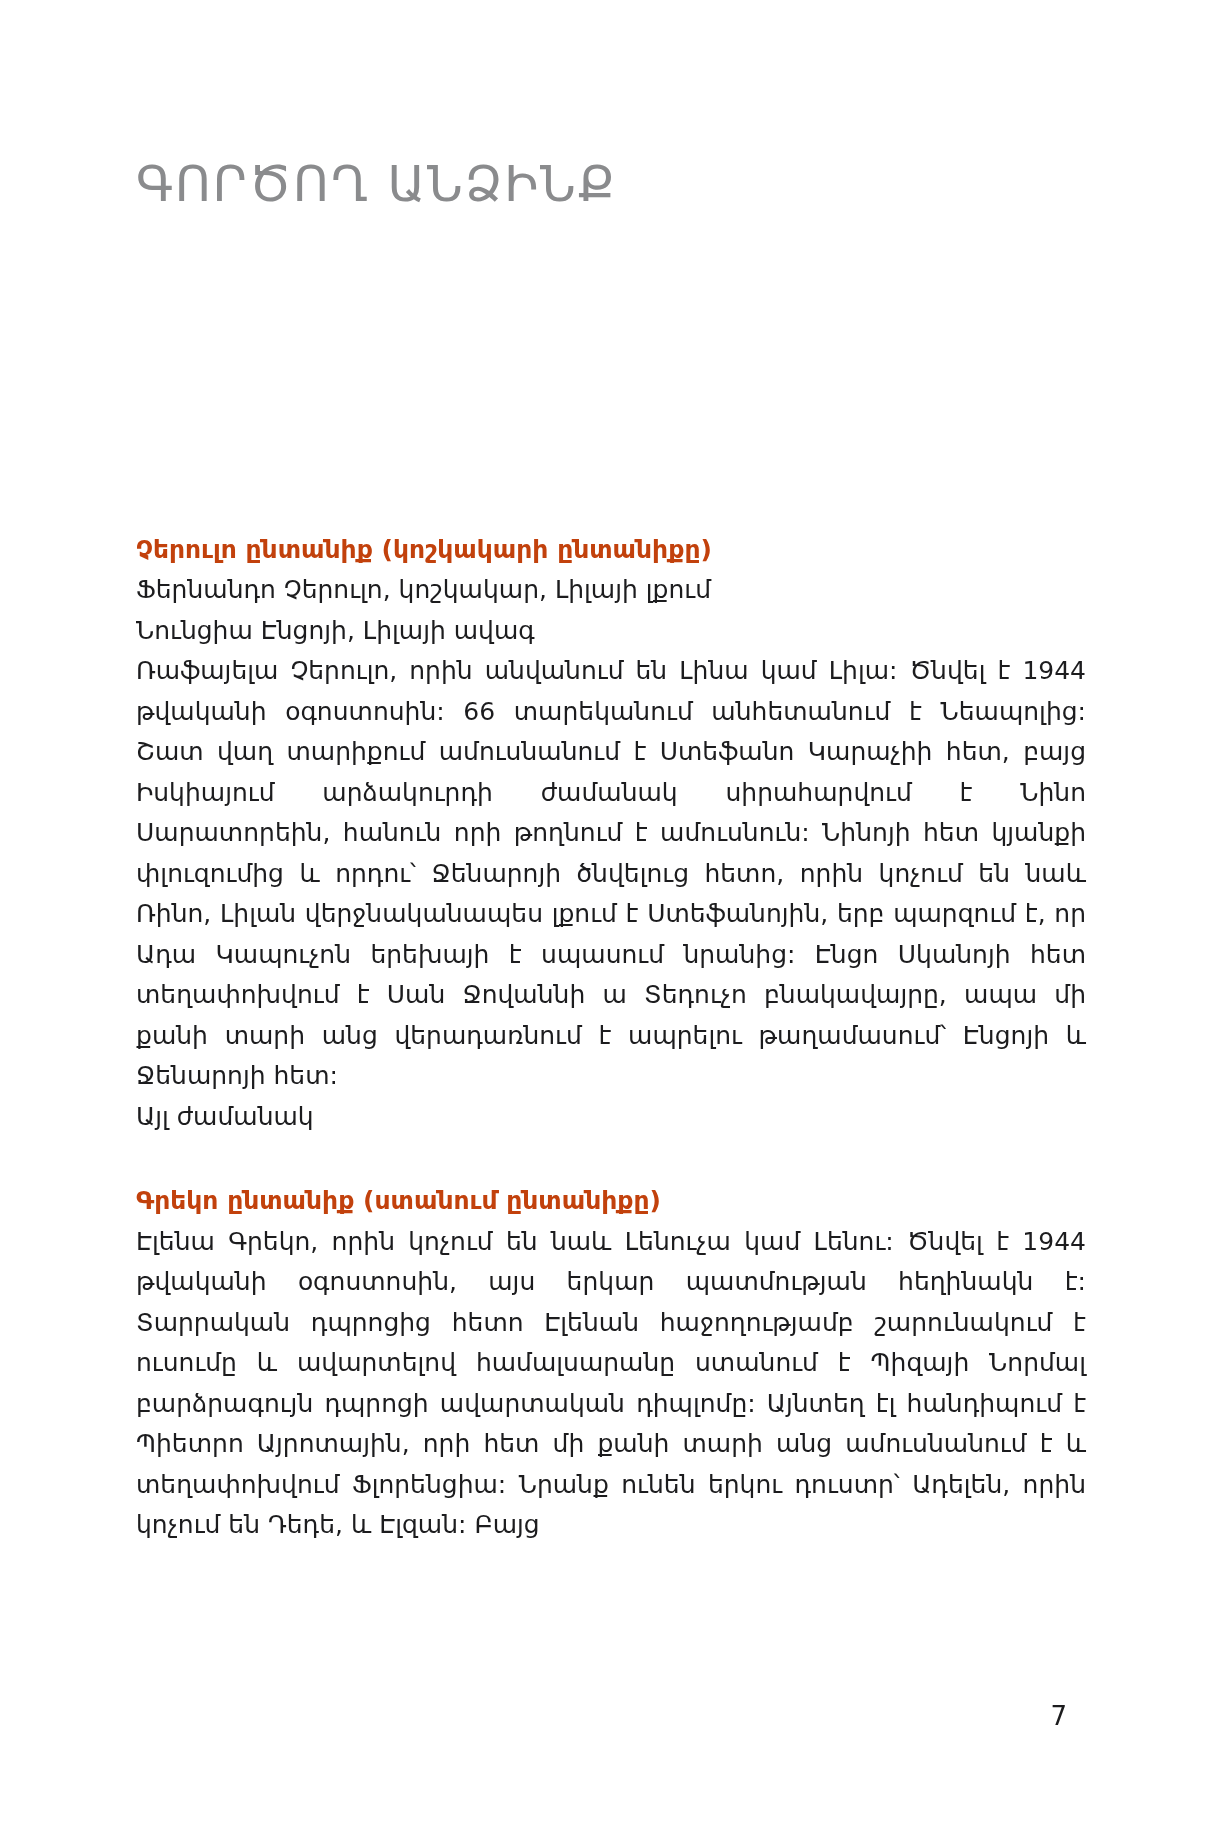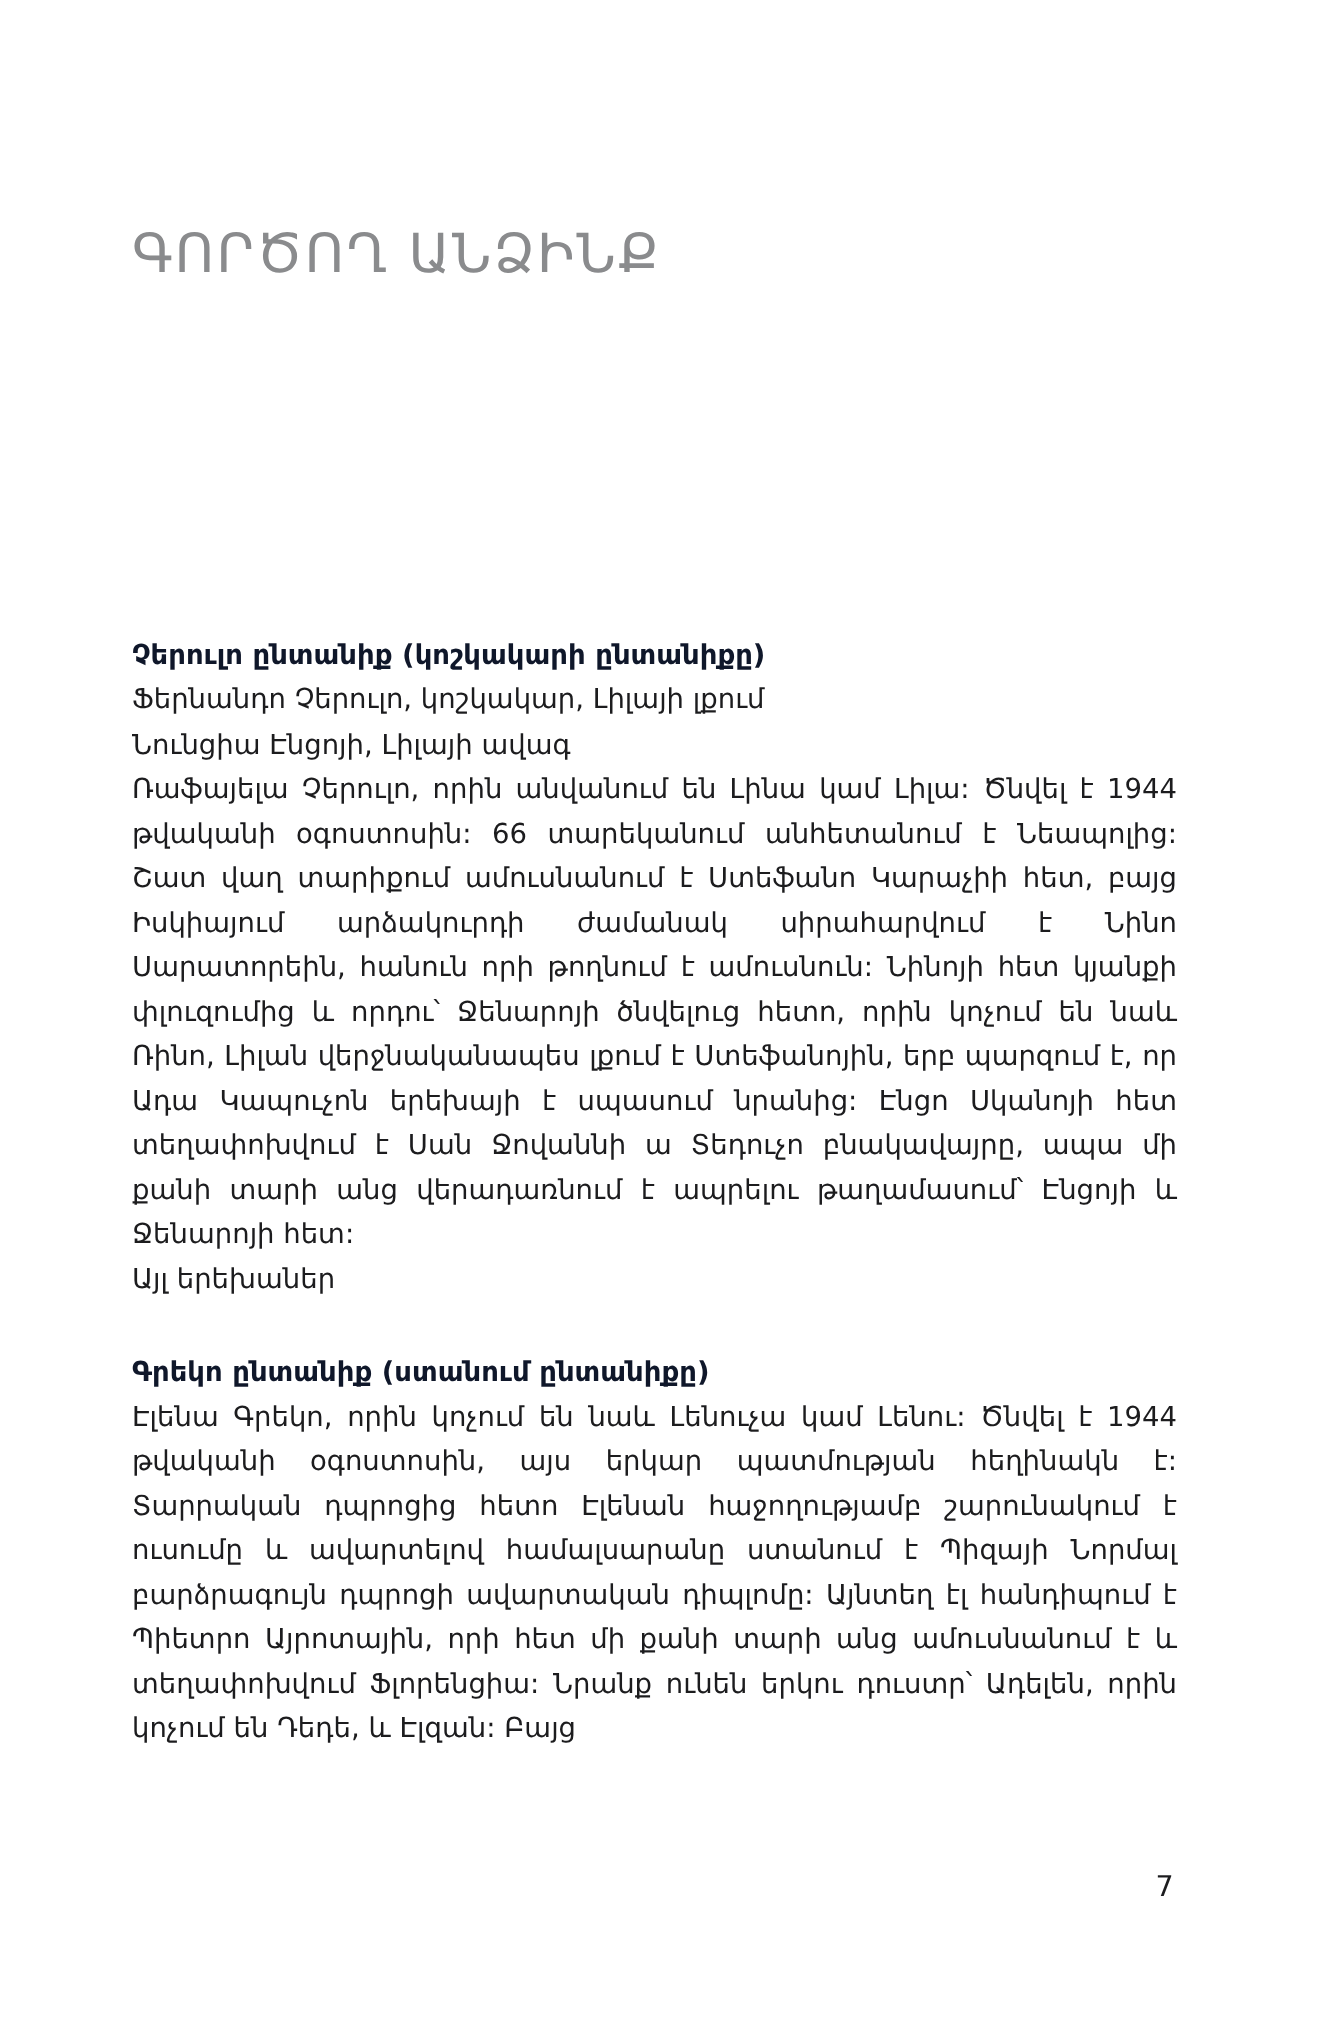--- a/index.html
+++ b/index.html
@@ -10,45 +10,44 @@
   .page {
     position: relative;
     width: 1205px;
     height: 1835px;
     background: #ffffff;
     overflow: hidden;
     font-family: "DejaVu Sans", "Liberation Sans", sans-serif;
   }
   .content {
     position: absolute;
-    left: 120px;
+    left: 136px;
     top: 0;
     width: 950px;
-    margin-top: 46px;
   }
   .doc-title {
     margin: 158px 0 0 0;
     font-size: 49px;
     line-height: 1.1;
     font-weight: 400;
     letter-spacing: 2px;
     color: #8a8b8d;
   }
   .page-body {
     margin-top: 318px;
     color: #1c1c1e;
     font-size: 25px;
     line-height: 40.5px;
   }
   .section-heading {
     margin: 0;
     font-size: 25px;
     line-height: 40.5px;
     font-weight: 700;
-    color: #0f172a;
+    color: #c2410c;
   }
   .section-heading + .section-heading,
   .section + .section .section-heading {
     margin-top: 44px;
   }
   .section + .section {
     margin-top: 44px;
   }
   .body-paragraph {
     margin: 0;
@@ -71,21 +70,21 @@
 
 <div class="page">
   <div class="content">
     <h1 class="doc-title">ԳՈՐԾՈՂ ԱՆՁԻՆՔ</h1>
     <div class="page-body">
         <div class="section">
           <h2 class="section-heading">Չերուլո ընտանիք (կոշկակարի ընտանիքը)</h2>
           <p class="body-paragraph"><span class="it">Ֆերնանդո Չերուլո,</span><span> կոշկակար, Լիլայի լքում</span></p>
           <p class="body-paragraph"><span class="it">Նունցիա Էնցոյի,</span><span> Լիլայի ավագ</span></p>
           <p class="body-paragraph"><span class="it">Ռաֆայելա Չերուլո,</span><span> որին անվանում են </span><span class="it">Լինա</span><span> կամ </span><span class="it">Լիլա:</span><span> Ծնվել է 1944 թվականի օգոստոսին: 66 տարեկանում անհետանում է Նեապոլից: Շատ վաղ տարիքում ամուսնանում է Ստեֆանո Կարաչիի հետ, բայց Իսկիայում արձակուրդի ժամանակ սիրահարվում է Նինո Սարատորեին, հանուն որի թողնում է ամուսնուն: Նինոյի հետ կյանքի փլուզումից և որդու՝ Ջենարոյի ծնվելուց հետո, որին կոչում են նաև Ռինո, Լիլան վերջնականապես լքում է Ստեֆանոյին, երբ պարզում է, որ Ադա Կապուչոն երեխայի է սպասում նրանից: Էնցո Սկանոյի հետ տեղափոխվում է Սան Ջովաննի ա Տեդուչո բնակավայրը, ապա մի քանի տարի անց վերադառնում է ապրելու թաղամասում՝ Էնցոյի և Ջենարոյի հետ:</span></p>
-          <p class="body-paragraph"><span class="it">Այլ երեխաներ</span></p>
+          <p class="body-paragraph"><span class="it">Այլ ժամանակ</span></p>
         </div>
         <div class="section">
           <h2 class="section-heading">Գրեկո ընտանիք (ստանում ընտանիքը)</h2>
           <p class="body-paragraph"><span class="it">Էլենա Գրեկո,</span><span> որին կոչում են նաև </span><span class="it">Լենուչա</span><span> կամ </span><span class="it">Լենու:</span><span> Ծնվել է 1944 թվականի օգոստոսին, այս երկար պատմության հեղինակն է: Տարրական դպրոցից հետո Էլենան հաջողությամբ շարունակում է ուսումը և ավարտելով համալսարանը ստանում է Պիզայի Նորմալ բարձրագույն դպրոցի ավարտական դիպլոմը: Այնտեղ էլ հանդիպում է Պիետրո Այրոտային, որի հետ մի քանի տարի անց ամուսնանում է և տեղափոխվում Ֆլորենցիա: Նրանք ունեն երկու դուստր՝ Ադելեն, որին կոչում են Դեդե, և Էլզան: Բայց</span></p>
         </div>
       </div>
   </div>
   <div class="page-number">7</div>
 </div>
 

